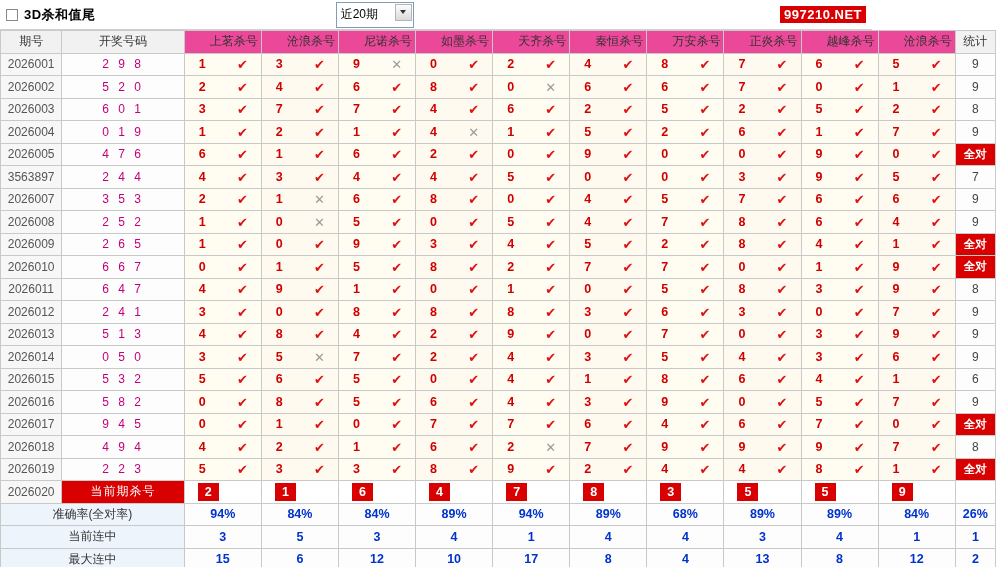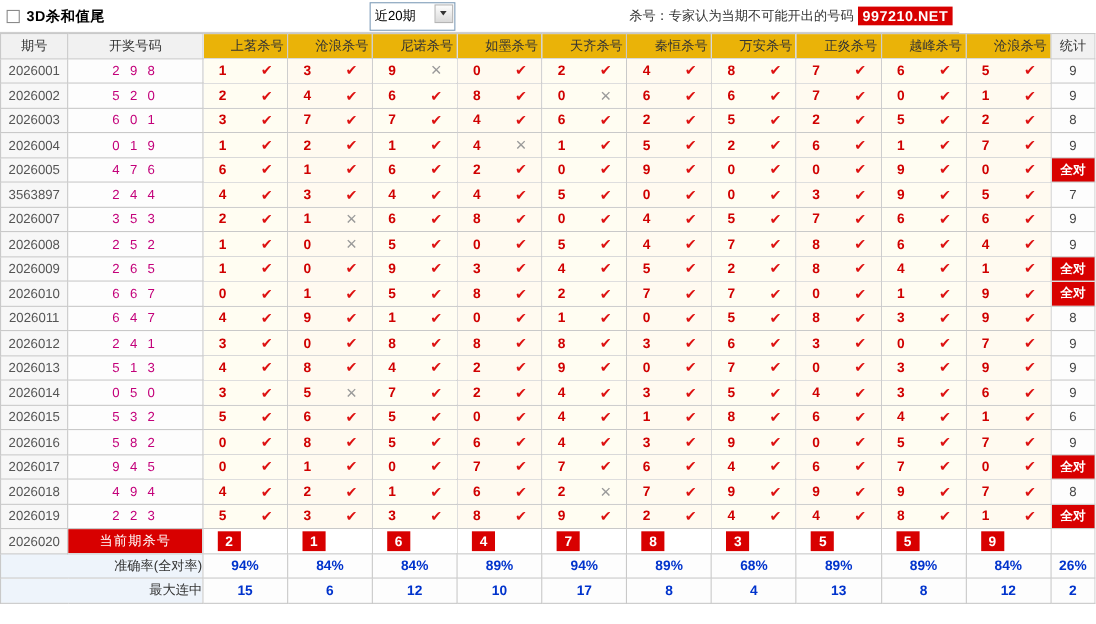--- a/index.html
+++ b/index.html
@@ -94,21 +94,21 @@
     font-weight: normal;
     font-size: 12px;
     overflow: hidden;
   }
   thead th {
     background: #f1f1f1;
     color: #333;
     font-size: 12px;
     height: 26px;
   }
-  thead th.kill { background: #eab308; padding-left: 22px; }
+  thead th.kill { background: #ec4899; padding-left: 22px; }
   .col-issue { width: 58px; }
   .col-open  { width: 116px; }
   .col-kill  { width: 73px; }
   .col-stat  { width: 38px; }
 
   td.issue {
     background: #f7f7f7;
     color: #555;
     font-size: 11.5px;
   }
@@ -176,21 +176,20 @@
     left: 13px; top: 50%;
     transform: translateY(-50%);
   }
   td.current-stat { background: #ffffff; }
 
   
   tr.summary td.label {
     background: #eef4fb;
     color: #333;
     font-size: 12px;
-    text-align: right;
   }
   tr.summary td.val {
     background: #fdfdfd;
     color: #0033cc;
     font-weight: bold;
     font-size: 12.5px;
     margin-left: 24px;
   }
   tr.summary td.val.pct { color: #0033cc; }
   tr.summary td.valstat {
@@ -209,21 +208,20 @@
     <span class="chk"></span>
     <span class="title">3D杀和值尾</span>
     <span class="spacer-left"></span>
     <div class="select-wrap">
       <span>近20期</span>
       <span class="arrow-box">
           <i></i>
         </span>
     </div>
     <div class="right">
-      <span class="note">杀号：专家认为当期不可能开出的号码</span>
       <span class="watermark">997210.NET</span>
     </div>
   </div>
 
   <table class="grid">
     <colgroup>
       <col class="col-issue">
         <col class="col-open">
       <col class="col-kill">
         <col class="col-kill">
@@ -1153,20 +1151,34 @@
           <td class="val pct">89%</td>
           <td class="val pct">94%</td>
           <td class="val pct">89%</td>
           <td class="val pct">68%</td>
           <td class="val pct">89%</td>
           <td class="val pct">89%</td>
           <td class="val pct">84%</td>
           <td class="valstat">26%</td>
         </tr>
         <tr class="summary">
+          <td class="label" colspan="2">当前连中</td>
+          <td class="val">3</td>
+          <td class="val">5</td>
+          <td class="val">3</td>
+          <td class="val">4</td>
+          <td class="val">1</td>
+          <td class="val">4</td>
+          <td class="val">4</td>
+          <td class="val">3</td>
+          <td class="val">4</td>
+          <td class="val">1</td>
+          <td class="valstat">1</td>
+        </tr>
+        <tr class="summary">
           <td class="label" colspan="2">最大连中</td>
           <td class="val">15</td>
           <td class="val">6</td>
           <td class="val">12</td>
           <td class="val">10</td>
           <td class="val">17</td>
           <td class="val">8</td>
           <td class="val">4</td>
           <td class="val">13</td>
           <td class="val">8</td>

